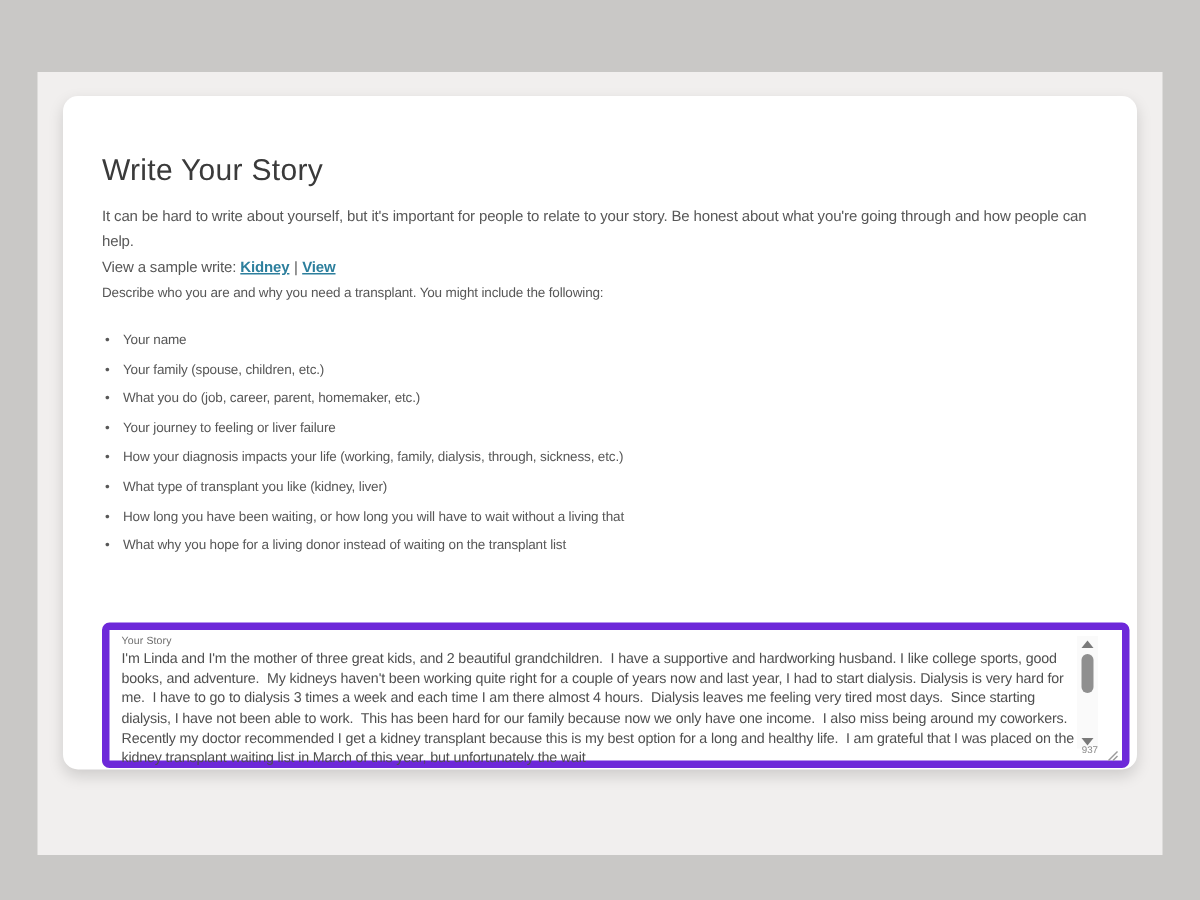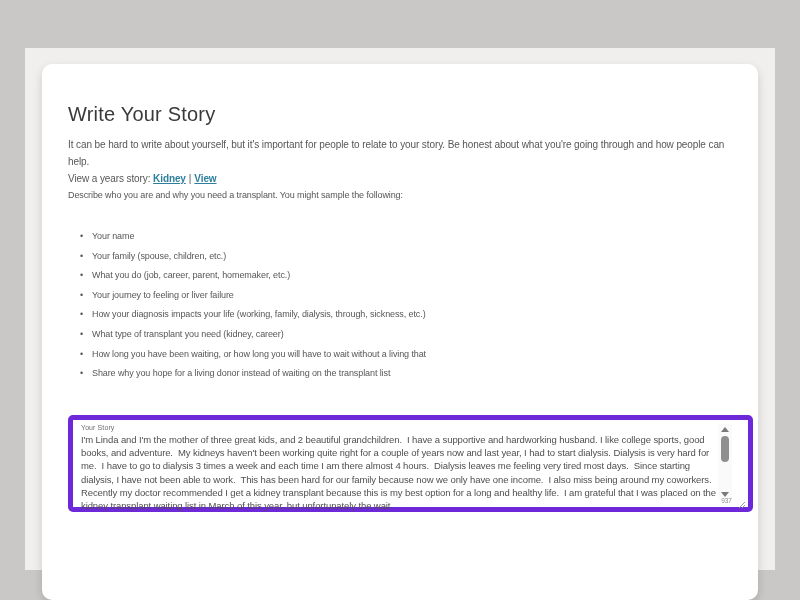--- a/index.html
+++ b/index.html
@@ -6,21 +6,21 @@
   body{
     width:800px;height:600px;position:relative;overflow:hidden;
     background:#c9c8c6;
     font-family:"Liberation Sans", sans-serif;
   }
   .page-bg{
     position:absolute;left:25px;top:48px;width:750px;height:522px;
     background:#f1efee;
   }
   .card{
-    position:absolute;left:42px;top:64px;width:716px;height:536px;
+    position:absolute;left:42px;top:64px;width:716px;height:449px;
     background:#ffffff;border-radius:10px;
     box-shadow:0 4px 10px rgba(0,0,0,0.15);
   }
   .page-title{
     position:absolute;left:26px;top:26px;
     font-size:20px;font-weight:500;color:#3a3a3a;letter-spacing:.2px;
   }
   .intro{
     position:absolute;left:26px;top:72px;width:678px;
     font-size:10px;line-height:17px;color:#575757;letter-spacing:-0.1px;
@@ -29,21 +29,21 @@
   .sample-link{
     color:#2d7f9d;font-weight:bold;text-decoration:underline;cursor:pointer;
   }
   .sample-sep{color:#575757;margin:0 3px;}
   .describe{
     position:absolute;left:26px;top:126px;width:660px;
     font-size:9px;color:#575757;letter-spacing:-0.1px;
   }
   ul.hints{
     position:absolute;left:26px;top:156px;width:660px;
-    margin:10px;padding:0;list-style:none;
+    margin:0;padding:0;list-style:none;
   }
   ul.hints li{
     position:relative;padding-left:14px;margin-bottom:7.6px;
     font-size:9px;line-height:12px;color:#575757;letter-spacing:-0.1px;
   }
   ul.hints li::before{
     content:"\2022";position:absolute;left:2px;top:0;color:#575757;
   }
   .field{
     position:absolute;left:26px;top:351px;width:685px;height:97px;
@@ -93,34 +93,34 @@
 <body>
 
 <div class="page-bg"></div>
 
 <div class="card">
 
   <h1 class="page-title">Write Your Story</h1>
 
   <div class="intro">
     <div>It can be hard to write about yourself, but it's important for people to relate to your story. Be honest about what you're going through and how people can help.</div>
-    <div class="sample-row"><span>View a years story: </span><a class="sample-link">Kidney</a><span class="sample-sep">|</span><a class="sample-link">View</a></div>
+    <div class="sample-row"><span>View a sample write: </span><a class="sample-link">Kidney</a><span class="sample-sep">|</span><a class="sample-link">View</a></div>
   </div>
 
-  <div class="describe">Describe who you are and why you need a transplant. You might sample the following:</div>
+  <div class="describe">Describe who you are and why you need a transplant. You might include the following:</div>
 
   <ul class="hints">
     <li>Your name</li>
     <li>Your family (spouse, children, etc.)</li>
     <li>What you do (job, career, parent, homemaker, etc.)</li>
     <li>Your journey to feeling or liver failure</li>
     <li>How your diagnosis impacts your life (working, family, dialysis, through, sickness, etc.)</li>
-    <li>What type of transplant you need (kidney, career)</li>
+    <li>What type of transplant you like (kidney, liver)</li>
     <li>How long you have been waiting, or how long you will have to wait without a living that</li>
-    <li>Share why you hope for a living donor instead of waiting on the transplant list</li>
+    <li>What why you hope for a living donor instead of waiting on the transplant list</li>
   </ul>
 
   <div class="field">
     <div class="field-label">Your Story</div>
     <div class="field-text">I'm Linda and I'm the mother of three great kids, and 2 beautiful grandchildren.  I have a supportive and hardworking husband. I like college sports, good books, and adventure.  My kidneys haven't been working quite right for a couple of years now and last year, I had to start dialysis. Dialysis is very hard for me.  I have to go to dialysis 3 times a week and each time I am there almost 4 hours.  Dialysis leaves me feeling very tired most days.  Since starting dialysis, I have not been able to work.  This has been hard for our family because now we only have one income.  I also miss being around my coworkers.  Recently my doctor recommended I get a kidney transplant because this is my best option for a long and healthy life.  I am grateful that I was placed on the kidney transplant waiting list in March of this year, but unfortunately the wait</div>
 
     <div class="vscrollbar">
       <div class="sb-btn">
         <div class="tri-up"></div>
       </div>

